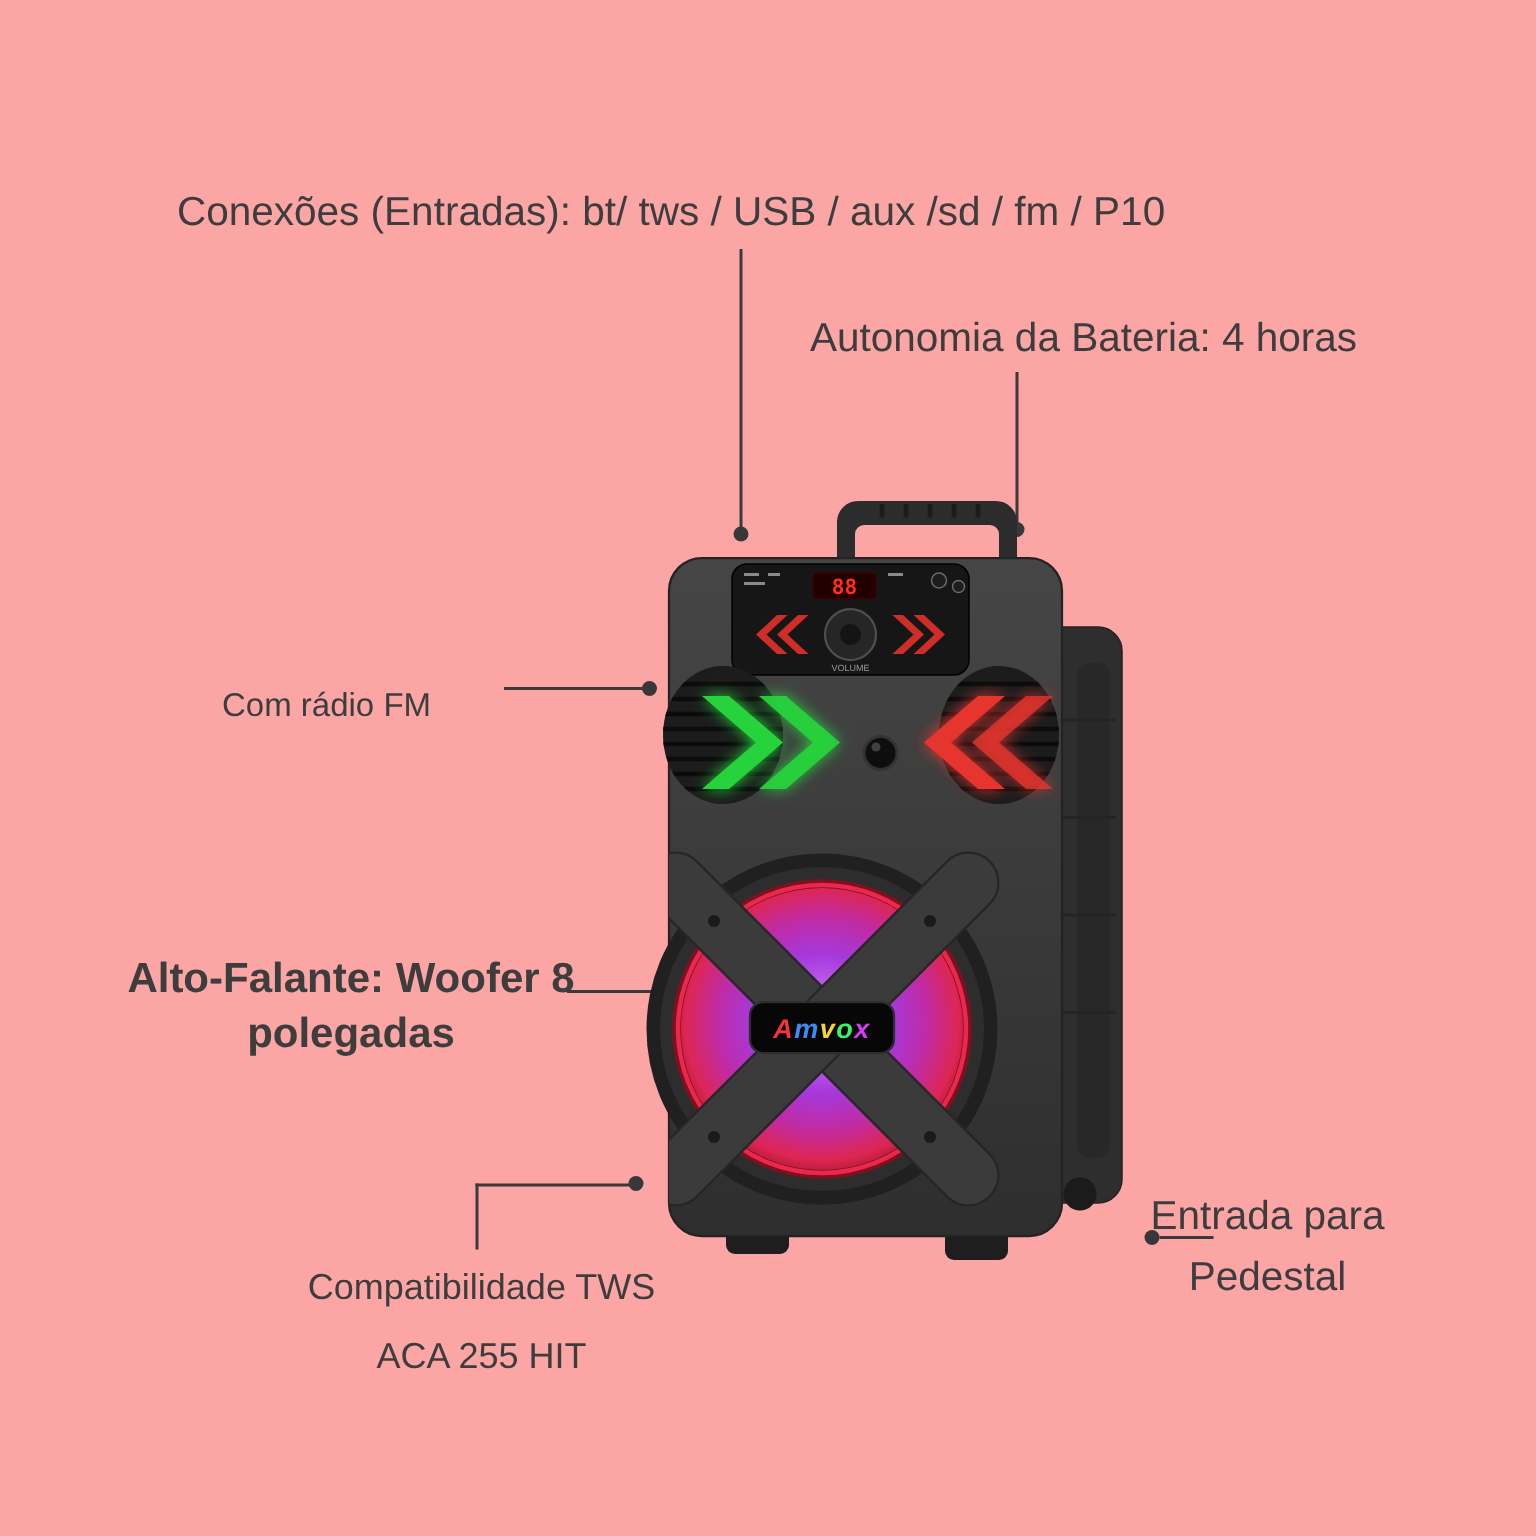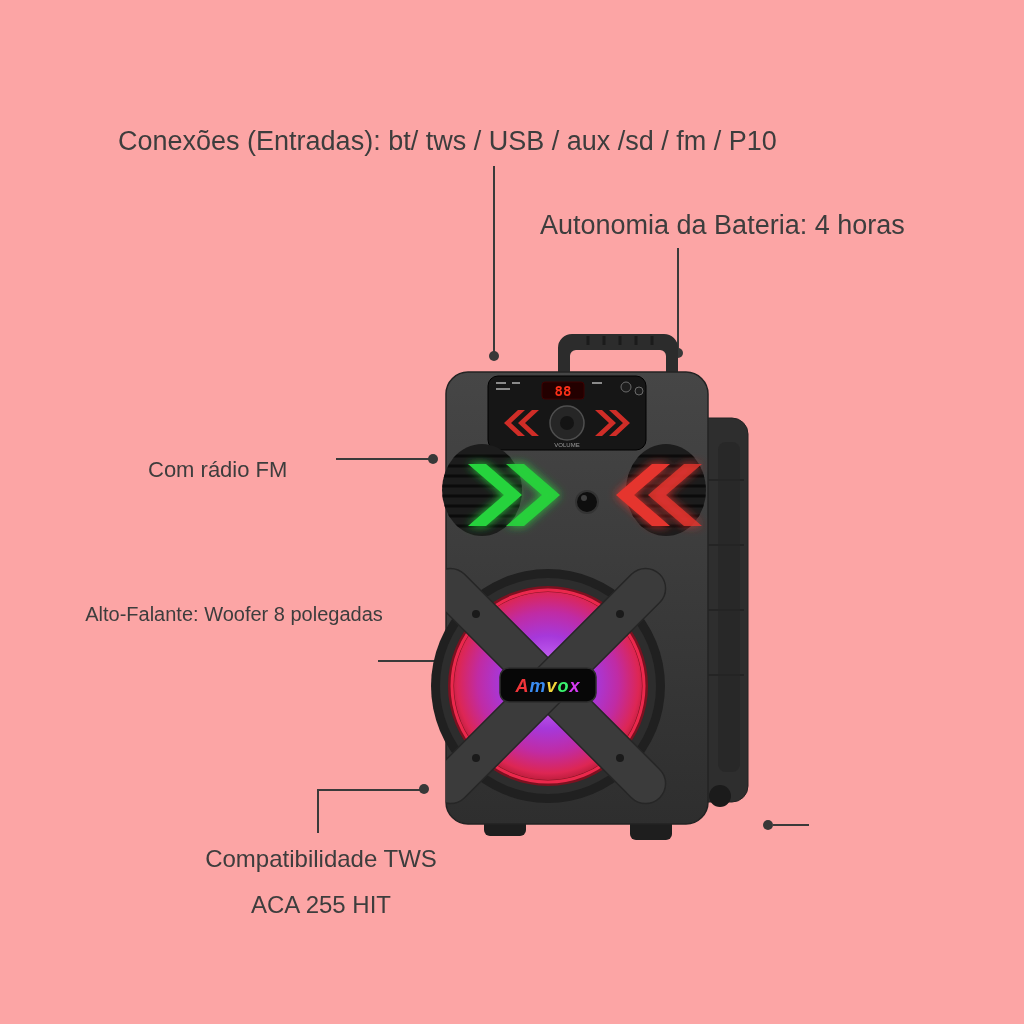--- a/index.html
+++ b/index.html
@@ -23,29 +23,30 @@
   <div class="dot" style="left:489px;top:351px;"></div>
 
   <div class="label" style="left:540px;top:210px;font-size:27px;white-space:nowrap;">Autonomia da Bateria: 4 horas</div>
   <div class="vline" style="left:677px;top:248px;height:102px;"></div>
   <div class="dot" style="left:673px;top:348px;"></div>
 
   <div class="label" style="left:148px;top:444px;font-size:22px;white-space:nowrap;margin-top:13px;">Com rádio FM</div>
   <div class="hline" style="left:336px;top:458px;width:94px;"></div>
   <div class="dot" style="left:428px;top:454px;"></div>
 
-  <div class="label ctr" style="left:84px;top:596px;width:300px;font-size:20px;line-height:37px;">Alto-Falante: Woofer 8 polegadas</div>
+  <div class="label ctr" style="left:84px;top:633px;width:300px;font-size:28px;line-height:37px;font-weight:bold;">Alto-Falante: Woofer 8 polegadas</div>
   <div class="hline" style="left:378px;top:660px;width:60px;"></div>
   <div class="dot" style="left:438px;top:656px;"></div>
 
   <div class="label ctr" style="left:196px;top:836px;width:250px;font-size:24px;line-height:46px;">Compatibilidade TWS ACA 255 HIT</div>
   <div class="hline" style="left:317px;top:789px;width:104px;"></div>
   <div class="vline" style="left:317px;top:789px;height:44px;"></div>
   <div class="dot" style="left:419px;top:784px;"></div>
 
+  <div class="label ctr" style="left:742px;top:790px;width:206px;font-size:27px;line-height:41px;">Entrada para Pedestal</div>
   <div class="hline" style="left:773px;top:824px;width:36px;"></div>
   <div class="dot" style="left:763px;top:820px;"></div>
 
   <svg style="position:absolute;left:420px;top:330px;" width="340" height="520" viewBox="0 0 340 520">
     <defs>
       <linearGradient id="bodyGrad" x1="0" y1="0" x2="0" y2="1">
         <stop offset="0" stop-color="#464646"></stop>
         <stop offset="0.5" stop-color="#3a3a3a"></stop>
         <stop offset="1" stop-color="#2e2e2e"></stop>
       </linearGradient>

